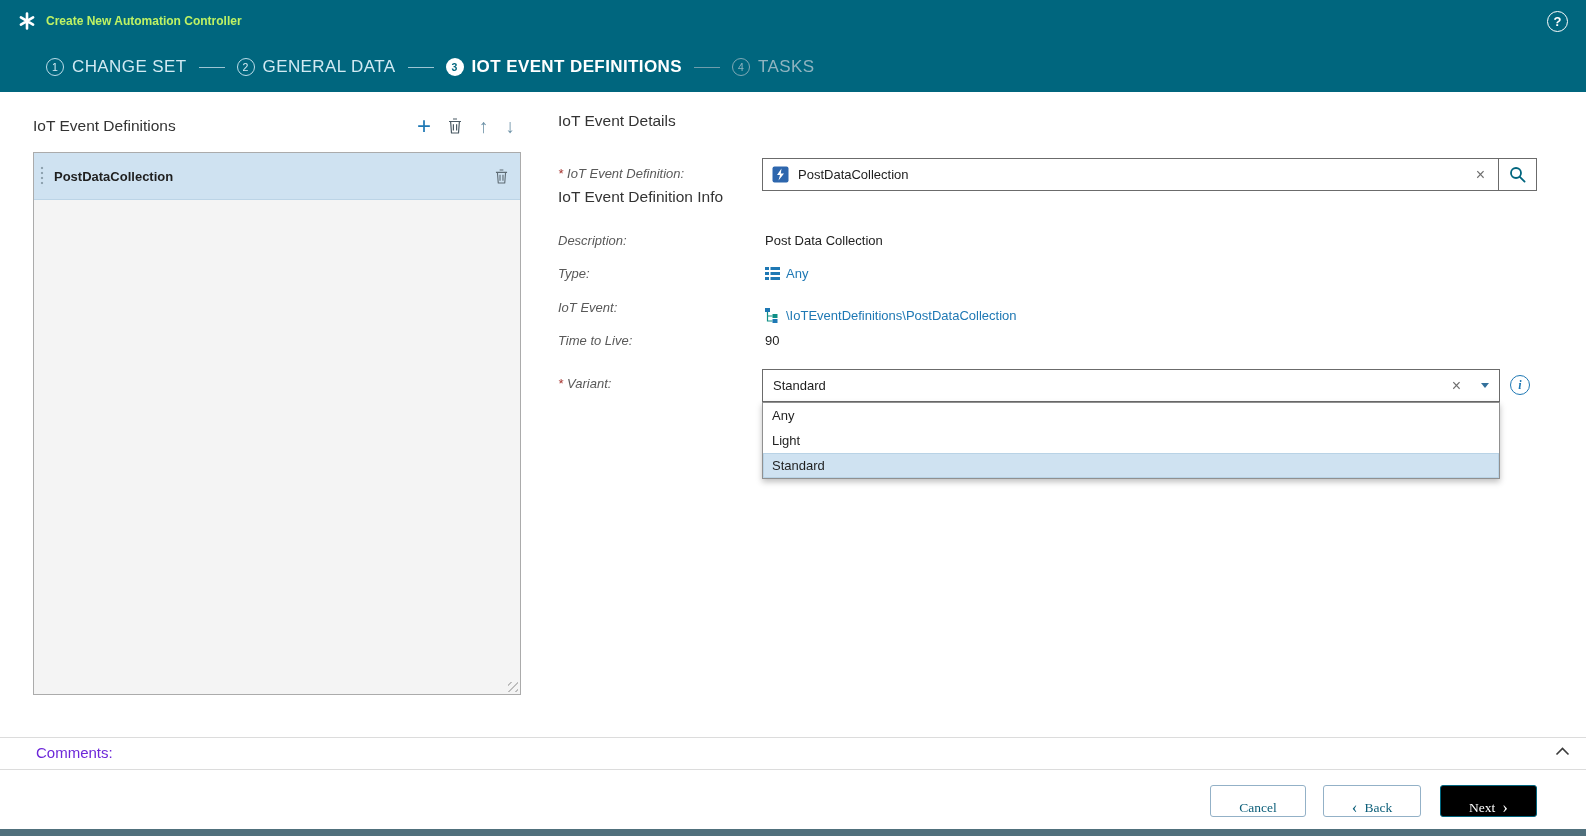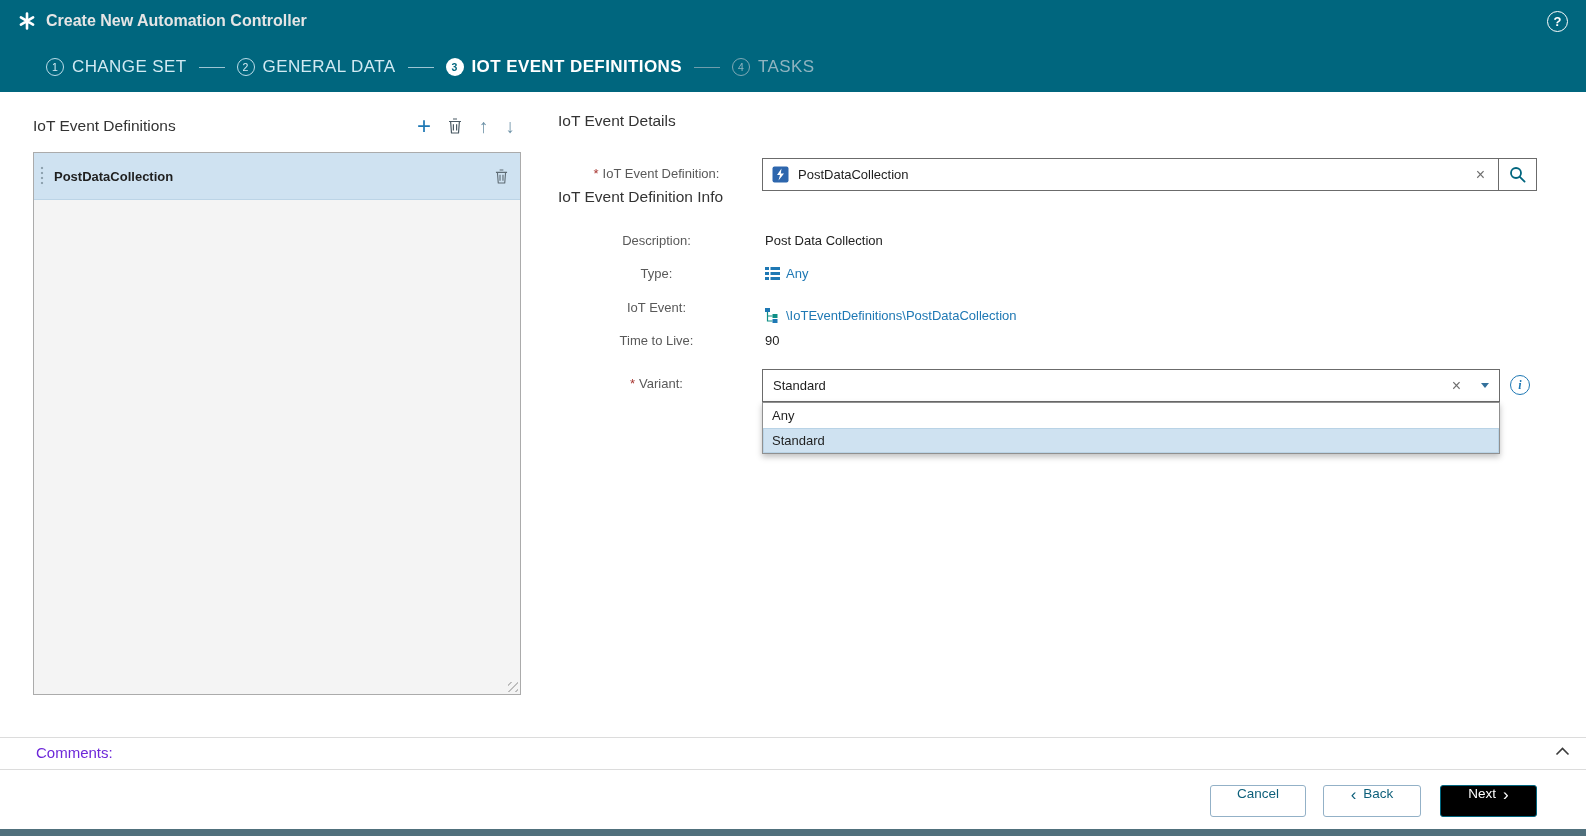--- a/index.html
+++ b/index.html
@@ -9,21 +9,21 @@
     background:#ffffff; color:#333; font-size:13px;
     position:relative; overflow:hidden;
   }
   .abs { position:absolute; }
 
   
   .titlebar {
     left:0; top:0; width:1586px; height:42px;
     background:#00667e; display:flex; align-items:center; padding:0 18px;
   }
-  .titlebar .app-title { color:#e5e5e5; font-size:16px; font-weight:600; margin-left:10px; }
+  .titlebar .app-title { color:#bef264; font-size:12px; font-weight:600; margin-left:10px; }
   .help-icon {
     margin-left:auto; width:21px; height:21px; border:1.5px solid #fff; border-radius:50%;
     color:#fff; display:flex; align-items:center; justify-content:center;
     font-size:13px; font-weight:700; cursor:pointer;
   }
 
   
   .stepsbar {
     left:0; top:42px; width:1586px; height:50px;
     background:#00667e; display:flex; align-items:center; padding-left:46px;
@@ -68,21 +68,21 @@
   .row-trash { margin-left:auto; color:#5e6b74; cursor:pointer; display:flex; }
   .resize-grip {
     position:absolute; right:2px; bottom:2px; width:10px; height:10px; cursor:nwse-resize;
     background:repeating-linear-gradient(135deg, transparent 0 2px, #bdbdbd 2px 3px, transparent 3px 5px);
   }
 
   
   .details-title { left:558px; top:112px; font-size:15.5px; color:#333; }
   .info-title   { left:558px; top:188px; font-size:15.5px; color:#333; }
 
-  .field-label { width:197px; text-align:center; color:#595959; }
+  .field-label { width:197px; text-align:left; color:#595959;font-style:italic; }
   .req { color:#a6332e; margin-right:4px; }
 
   .def-label { left:558px; top:166px; }
   .def-input {
     left:762px; top:158px; width:775px; height:33px;
     background:#fff; border:1px solid #6b6b6b; display:flex; align-items:center;
   }
   .def-input .obj-icon { margin-left:9px; display:flex; }
   .def-input .value { margin-left:9px; color:#1d1d1d; }
   .clear-x { margin-left:auto; padding:0 13px; color:#6f6f6f; font-size:16px; cursor:pointer; }
@@ -119,22 +119,22 @@
   .option { height:25px; line-height:25px; padding-left:9px; color:#1f1f1f; cursor:pointer; }
   .option.selected { background:#cfe2f1; box-shadow:inset 0 0 0 1px #b9d3e6; }
 
   
   .divider { left:0; width:1586px; height:1px; background:#dcdcdc; }
   .comments-label { left:36px; top:744px; color:#6d28d9; font-size:15px; }
   .collapse-btn { right:16px; top:747px; cursor:pointer; display:flex; }
 
   .btn {
     height:32px; border-radius:3px; font-size:13.5px;
-    display:flex; align-items:flex-start; justify-content:center; cursor:pointer;
-    font-family:Liberation Sans, sans-serif;
+    display:flex; align-items:flex-end; justify-content:center; cursor:pointer;
+    font-family:Liberation Serif, serif;
   }
   .btn-secondary { background:#fff; border:1px solid #93b1c7; color:#0d5f7a; }
   .btn-primary   { background:#000000; border:1px solid #00657e; color:#fff; }
   .btn .chev { font-size:17px; line-height:1; }
   .btn .chev.left  { margin-right:7px; }
   .btn .chev.right { margin-left:7px; }
   .btn-cancel { left:1210px; top:785px; width:96px; }
   .btn-back   { left:1323px; top:785px; width:98px; }
   .btn-next   { left:1440px; top:785px; width:97px; }
 
@@ -270,20 +270,21 @@
   <span class="clear-x">×</span>
   <span class="caret-btn">
     <span class="caret"></span>
   </span>
 </div>
 
 <div class="abs info-circle">i</div>
 
 <div class="abs dropdown">
   <div class="option">Any</div>
+  <div class="option">Light</div>
   <div class="option selected">Standard</div>
 </div>
 
 <div class="abs divider" style="top:737px;"></div>
 <div class="abs comments-label">Comments:</div>
 <span class="abs collapse-btn">
   <svg width="15" height="9" viewBox="0 0 15 9">
     <path d="M1.5 7.5L7.5 1.5L13.5 7.5" fill="none" stroke="#3c3c3c" stroke-width="1.6"></path>
   </svg>
 </span>

